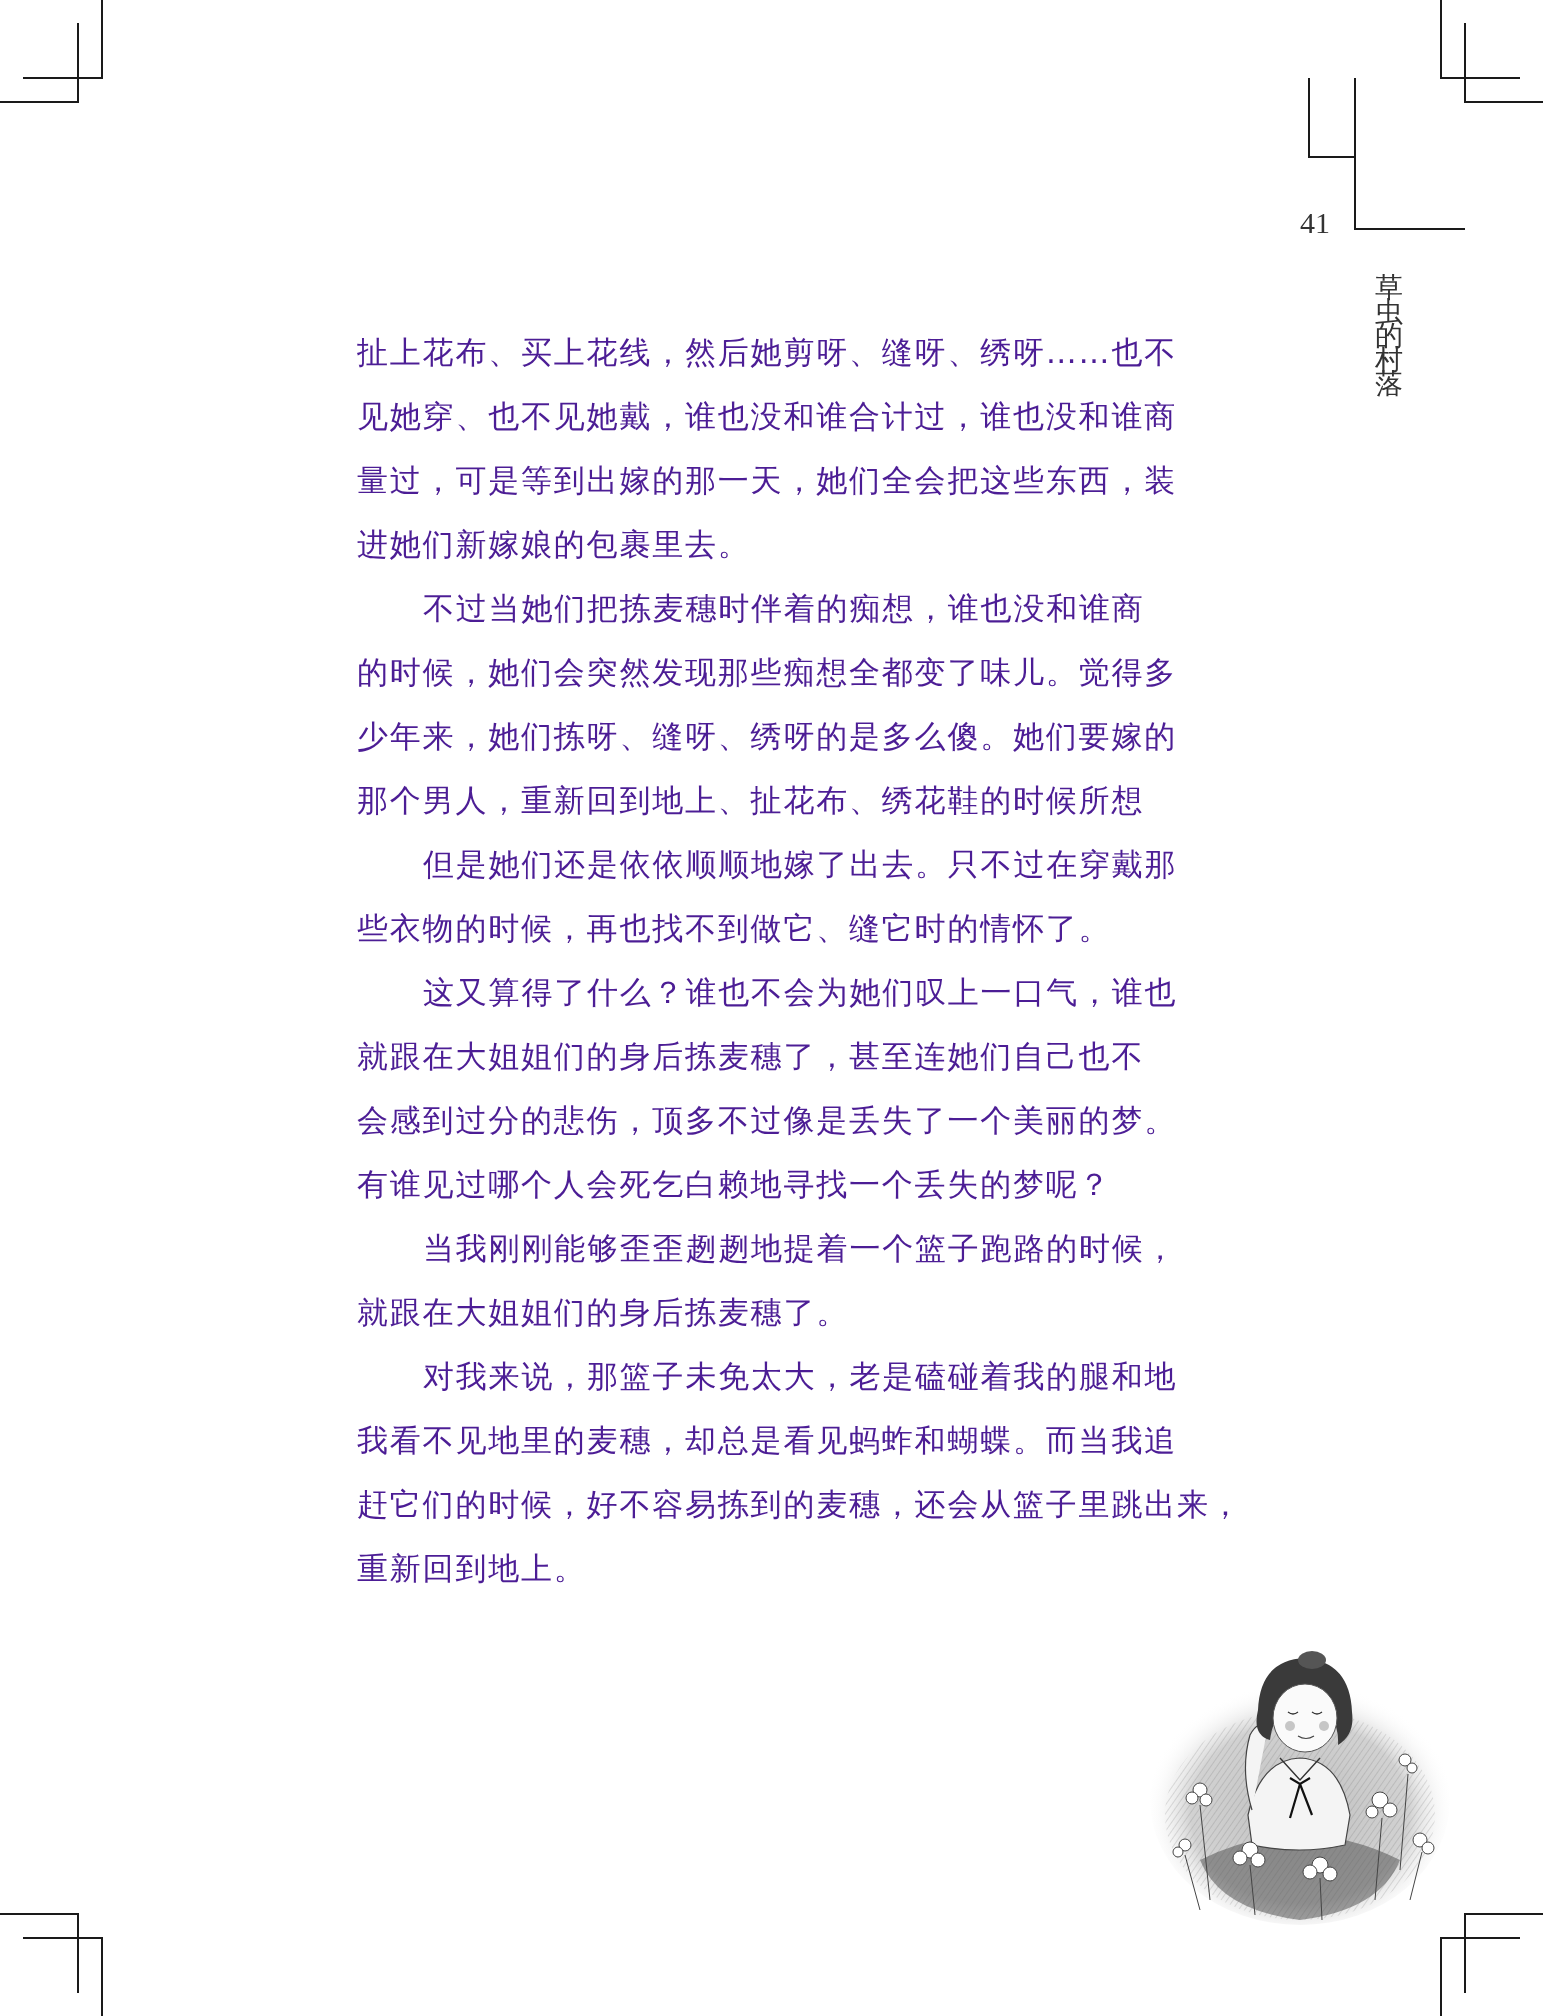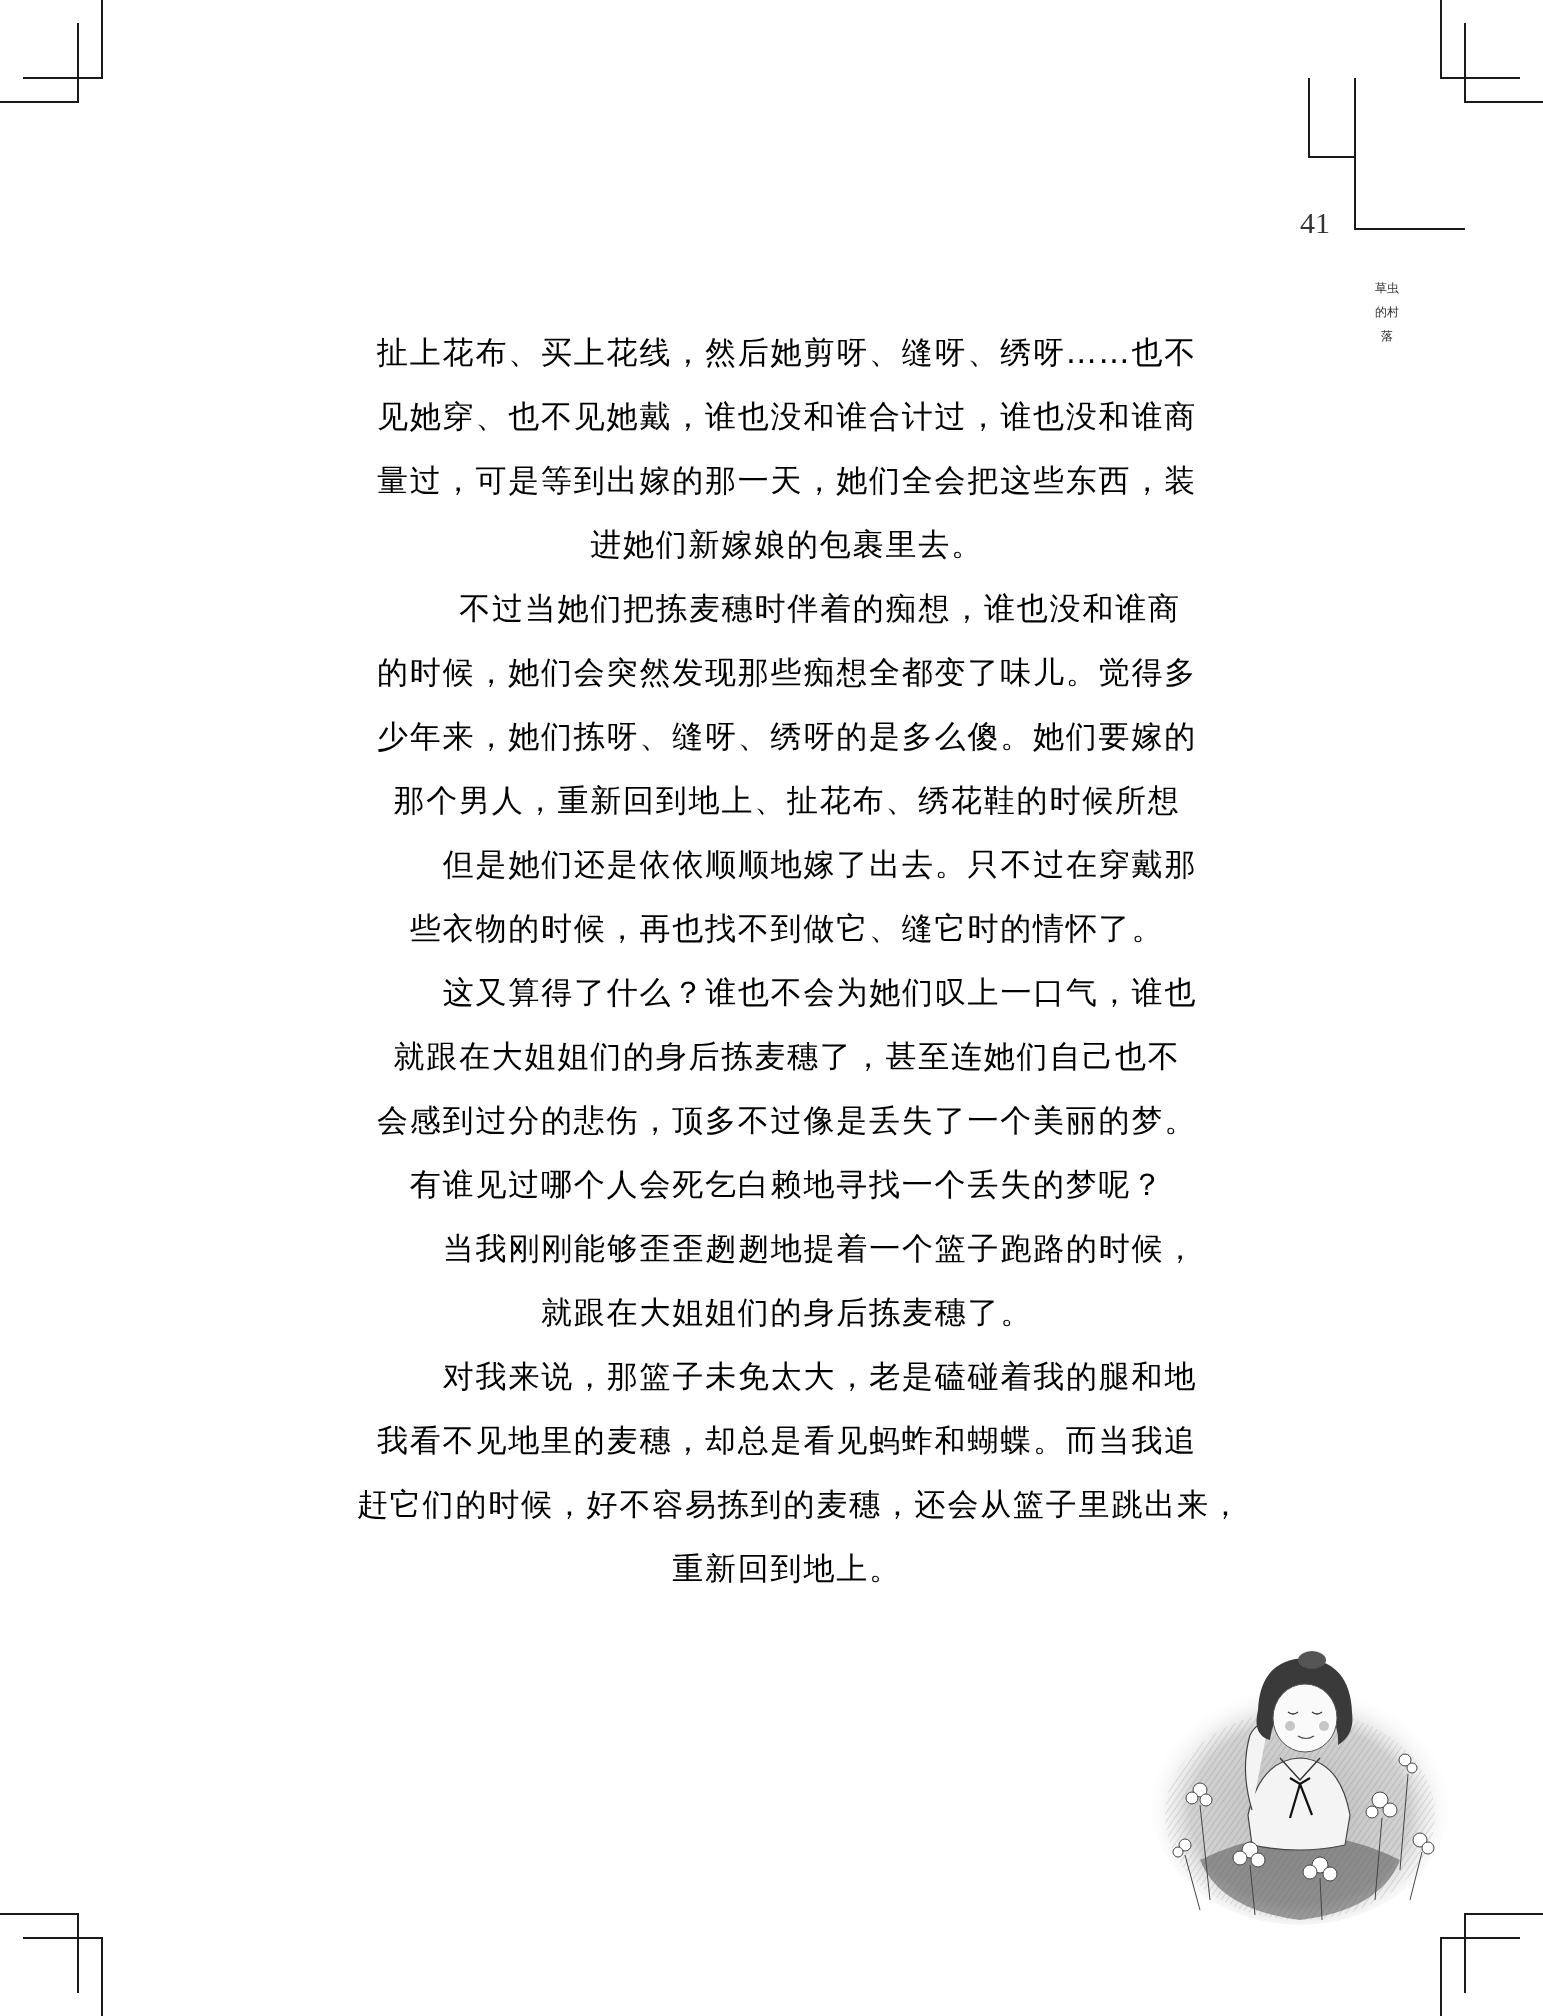--- a/index.html
+++ b/index.html
@@ -7,29 +7,28 @@
   .crop { position: absolute; background: #1a1a1a; }
   .crop.h { height: 2px; }
   .crop.v { width: 2px; }
   .page-number {
     position: absolute; left: 1300px; top: 186px;
     font-family: "Liberation Serif", "DejaVu Serif", serif;
     font-size: 30px; color: #333; letter-spacing: 0px; margin-top: 20px;
   }
   .running-title {
     position: absolute; left: 1375px; top: 276px; width: 24px;
-    font-family: "DejaVu Sans", sans-serif; font-size: 12px; line-height: 24px;
+    font-family: "DejaVu Sans", sans-serif; font-size: 28px; line-height: 24px;
     color: #333; text-align: center; word-break: break-all;
   }
   .body-text {
     position: absolute; left: 357px; top: 320px; width: 860px;
     font-family: "DejaVu Sans", "Liberation Sans", sans-serif;
-    font-size: 31px; line-height: 64px; color: #000000;
+    font-size: 31px; line-height: 64px; color: #4c1d95;
     letter-spacing: 1.8px;
-    text-align: center;
   }
   .line { white-space: nowrap; height: 64px; display: block; }
   .line.indent { padding-left: 66px; }
   .illustration { position: absolute; left: 1140px; top: 1640px; width: 320px; height: 290px; }
 </style>
 </head>
 <body>
 
 <div class="crop v" style="left:101px;top:0;height:79px;"></div>
 <div class="crop h" style="left:23px;top:77px;width:80px;"></div>

